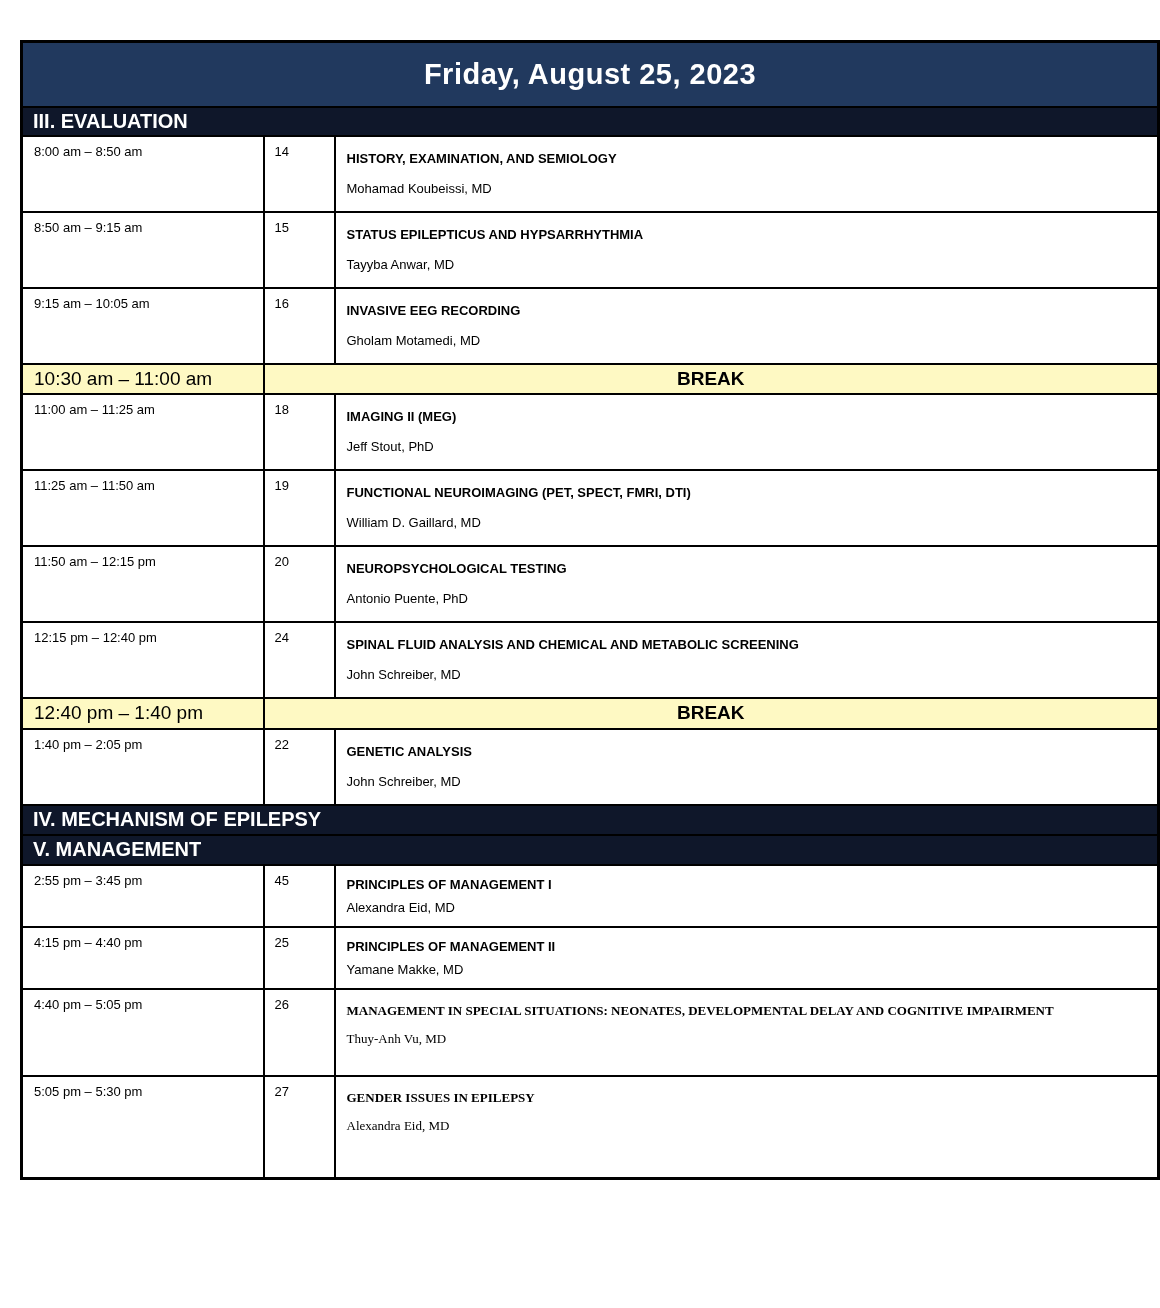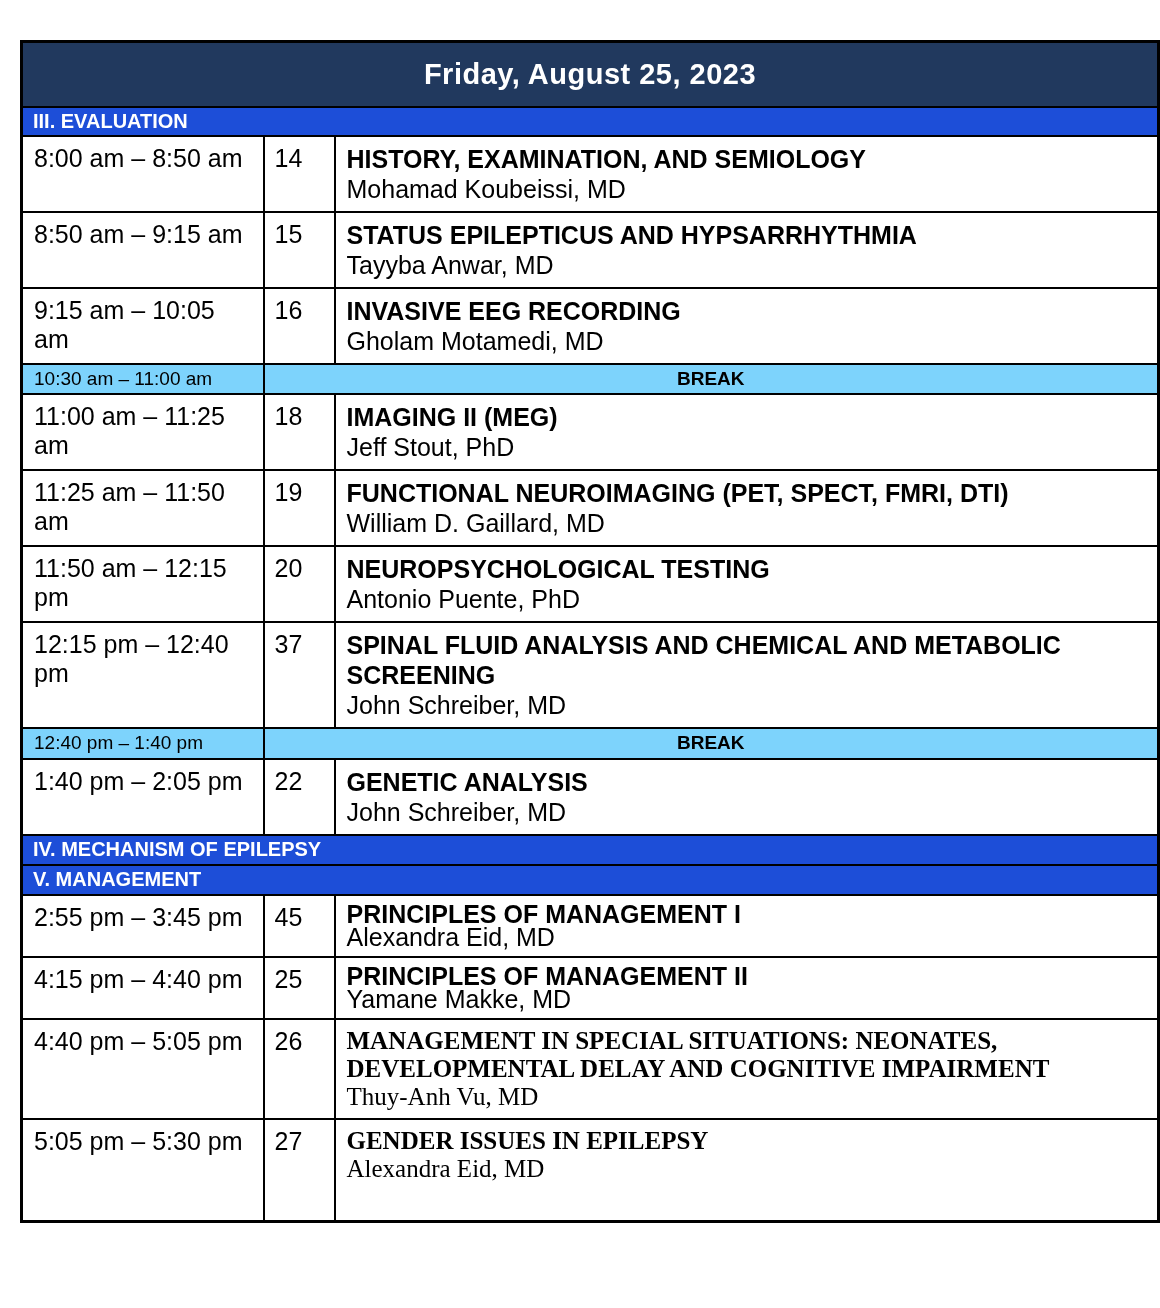--- a/index.html
+++ b/index.html
@@ -9,31 +9,31 @@
   table.schedule td{border:2px solid #000;box-sizing:border-box;vertical-align:top;overflow:hidden;}
   col.c-time{width:242px;}
   col.c-num{width:71px;}
   col.c-title{width:auto;}
 
   tr.title-row td{
     background:#21395E;color:#fff;text-align:center;vertical-align:middle;
     font-weight:bold;font-size:29px;letter-spacing:.5px;height:65px;
   }
   tr.section-row td{
-    background:#1d4ed8;color:#fff;font-weight:bold;font-size:20px;
+    background:#0f172a;color:#fff;font-weight:bold;font-size:20px;
     padding:2px 10px;vertical-align:middle;
   }
-  tr.session-row td{font-size:25px;padding:7px 11px;}
+  tr.session-row td{font-size:13px;padding:7px 11px;}
   tr.session-row td.num-cell{padding-left:10px;}
   .talk-title{font-weight:bold;}
   .lh-lg .cellblock{line-height:30px;}
   .lh-md .cellblock{line-height:28px;font-family:Liberation Serif, serif;}
   .lh-sm .cellblock{line-height:23px;}
   tr.break-row td, tr.adjourn-row td{
-    background:#7dd3fc;font-size:19px;vertical-align:middle;padding:3px 11px;
+    background:#fef9c3;font-size:19px;vertical-align:middle;padding:3px 11px;
   }
   .merged-label{text-align:center;font-weight:bold;}
 
   .h27{height:27px}.h28{height:28px}.h30{height:30px}.h31{height:31px}.h37{height:37px}
   .h54{height:54px}.h56{height:56px}.h67{height:67px}.h70{height:70px}
   .h72{height:72px}.h73{height:73px}.h87{height:87px}.h103{height:103px}
 </style>
 </head>
 <body>
 
@@ -121,21 +121,21 @@
     <td>
             <div class="cellblock">
               <div class="talk-title">NEUROPSYCHOLOGICAL TESTING</div>
               <div class="speaker">Antonio Puente, PhD</div>
             </div>
           </td>
   </tr>
 
   <tr class="session-row lh-lg h72">
     <td>12:15 pm – 12:40 pm</td>
-    <td class="num-cell">37</td>
+    <td class="num-cell">24</td>
     <td>
             <div class="cellblock">
               <div class="talk-title">SPINAL FLUID ANALYSIS AND CHEMICAL AND METABOLIC SCREENING</div>
               <div class="speaker">John Schreiber, MD</div>
             </div>
           </td>
   </tr>
 
   <tr class="break-row h31">
     <td>12:40 pm – 1:40 pm</td>

